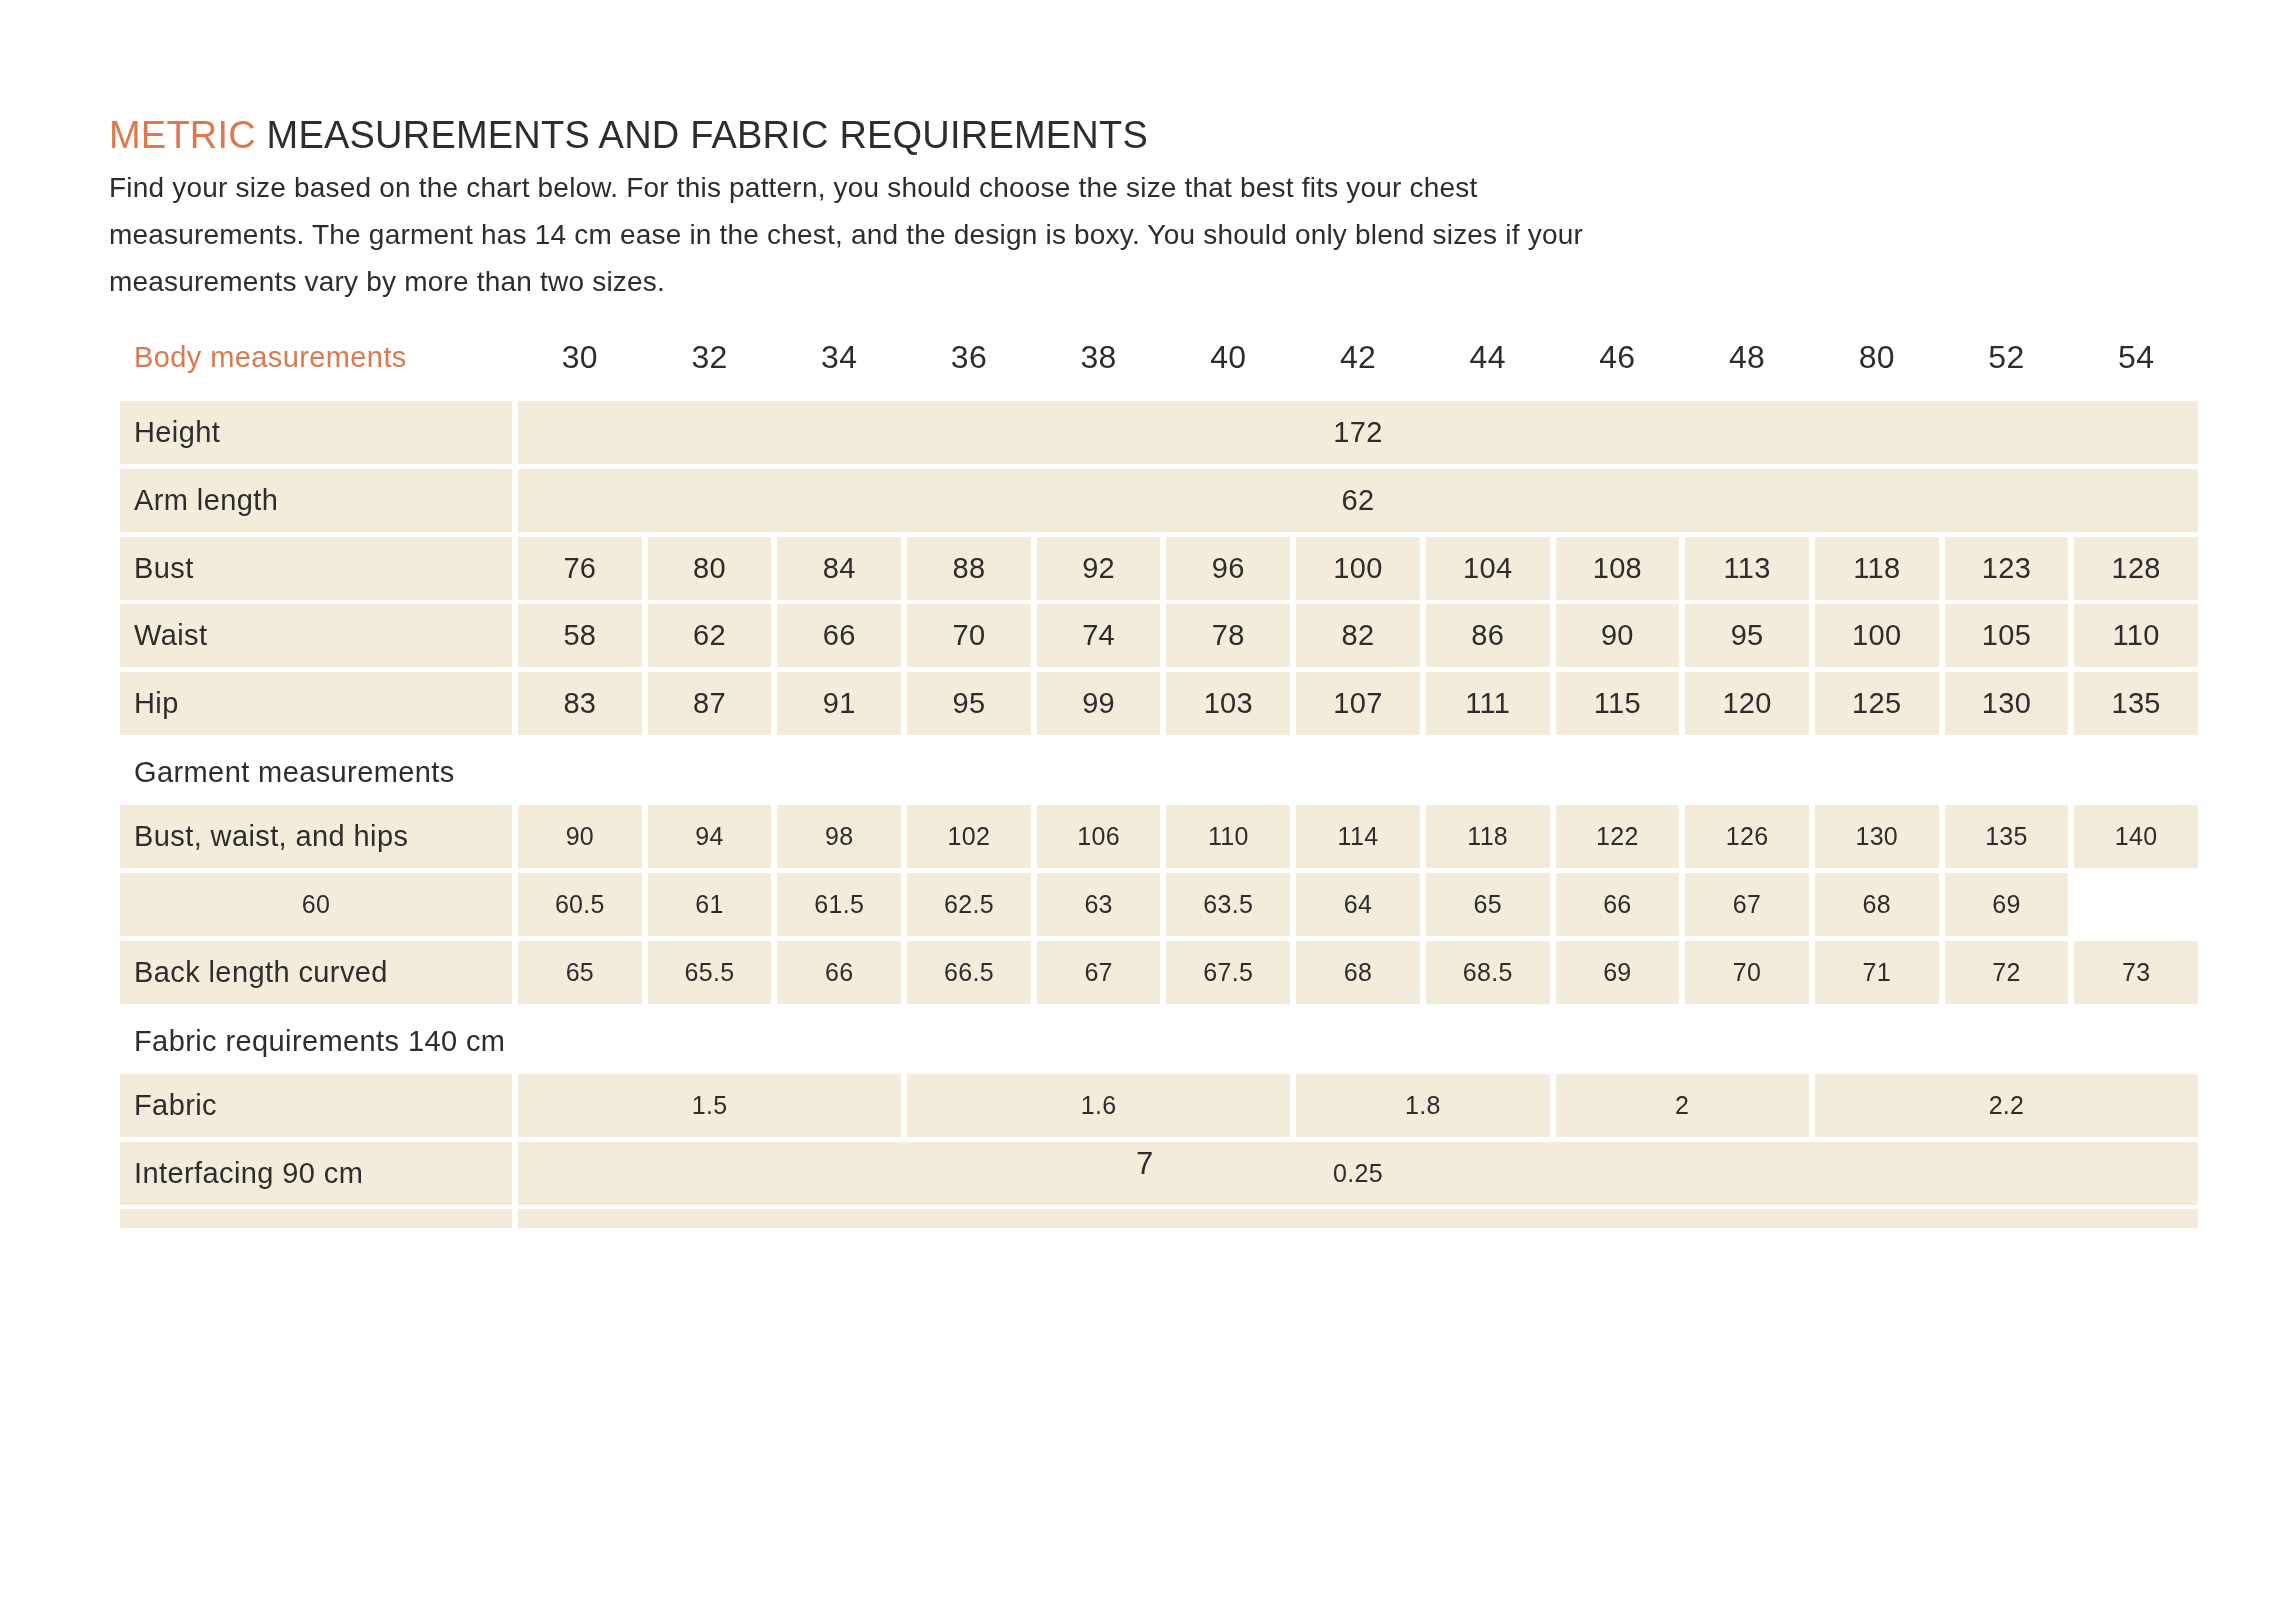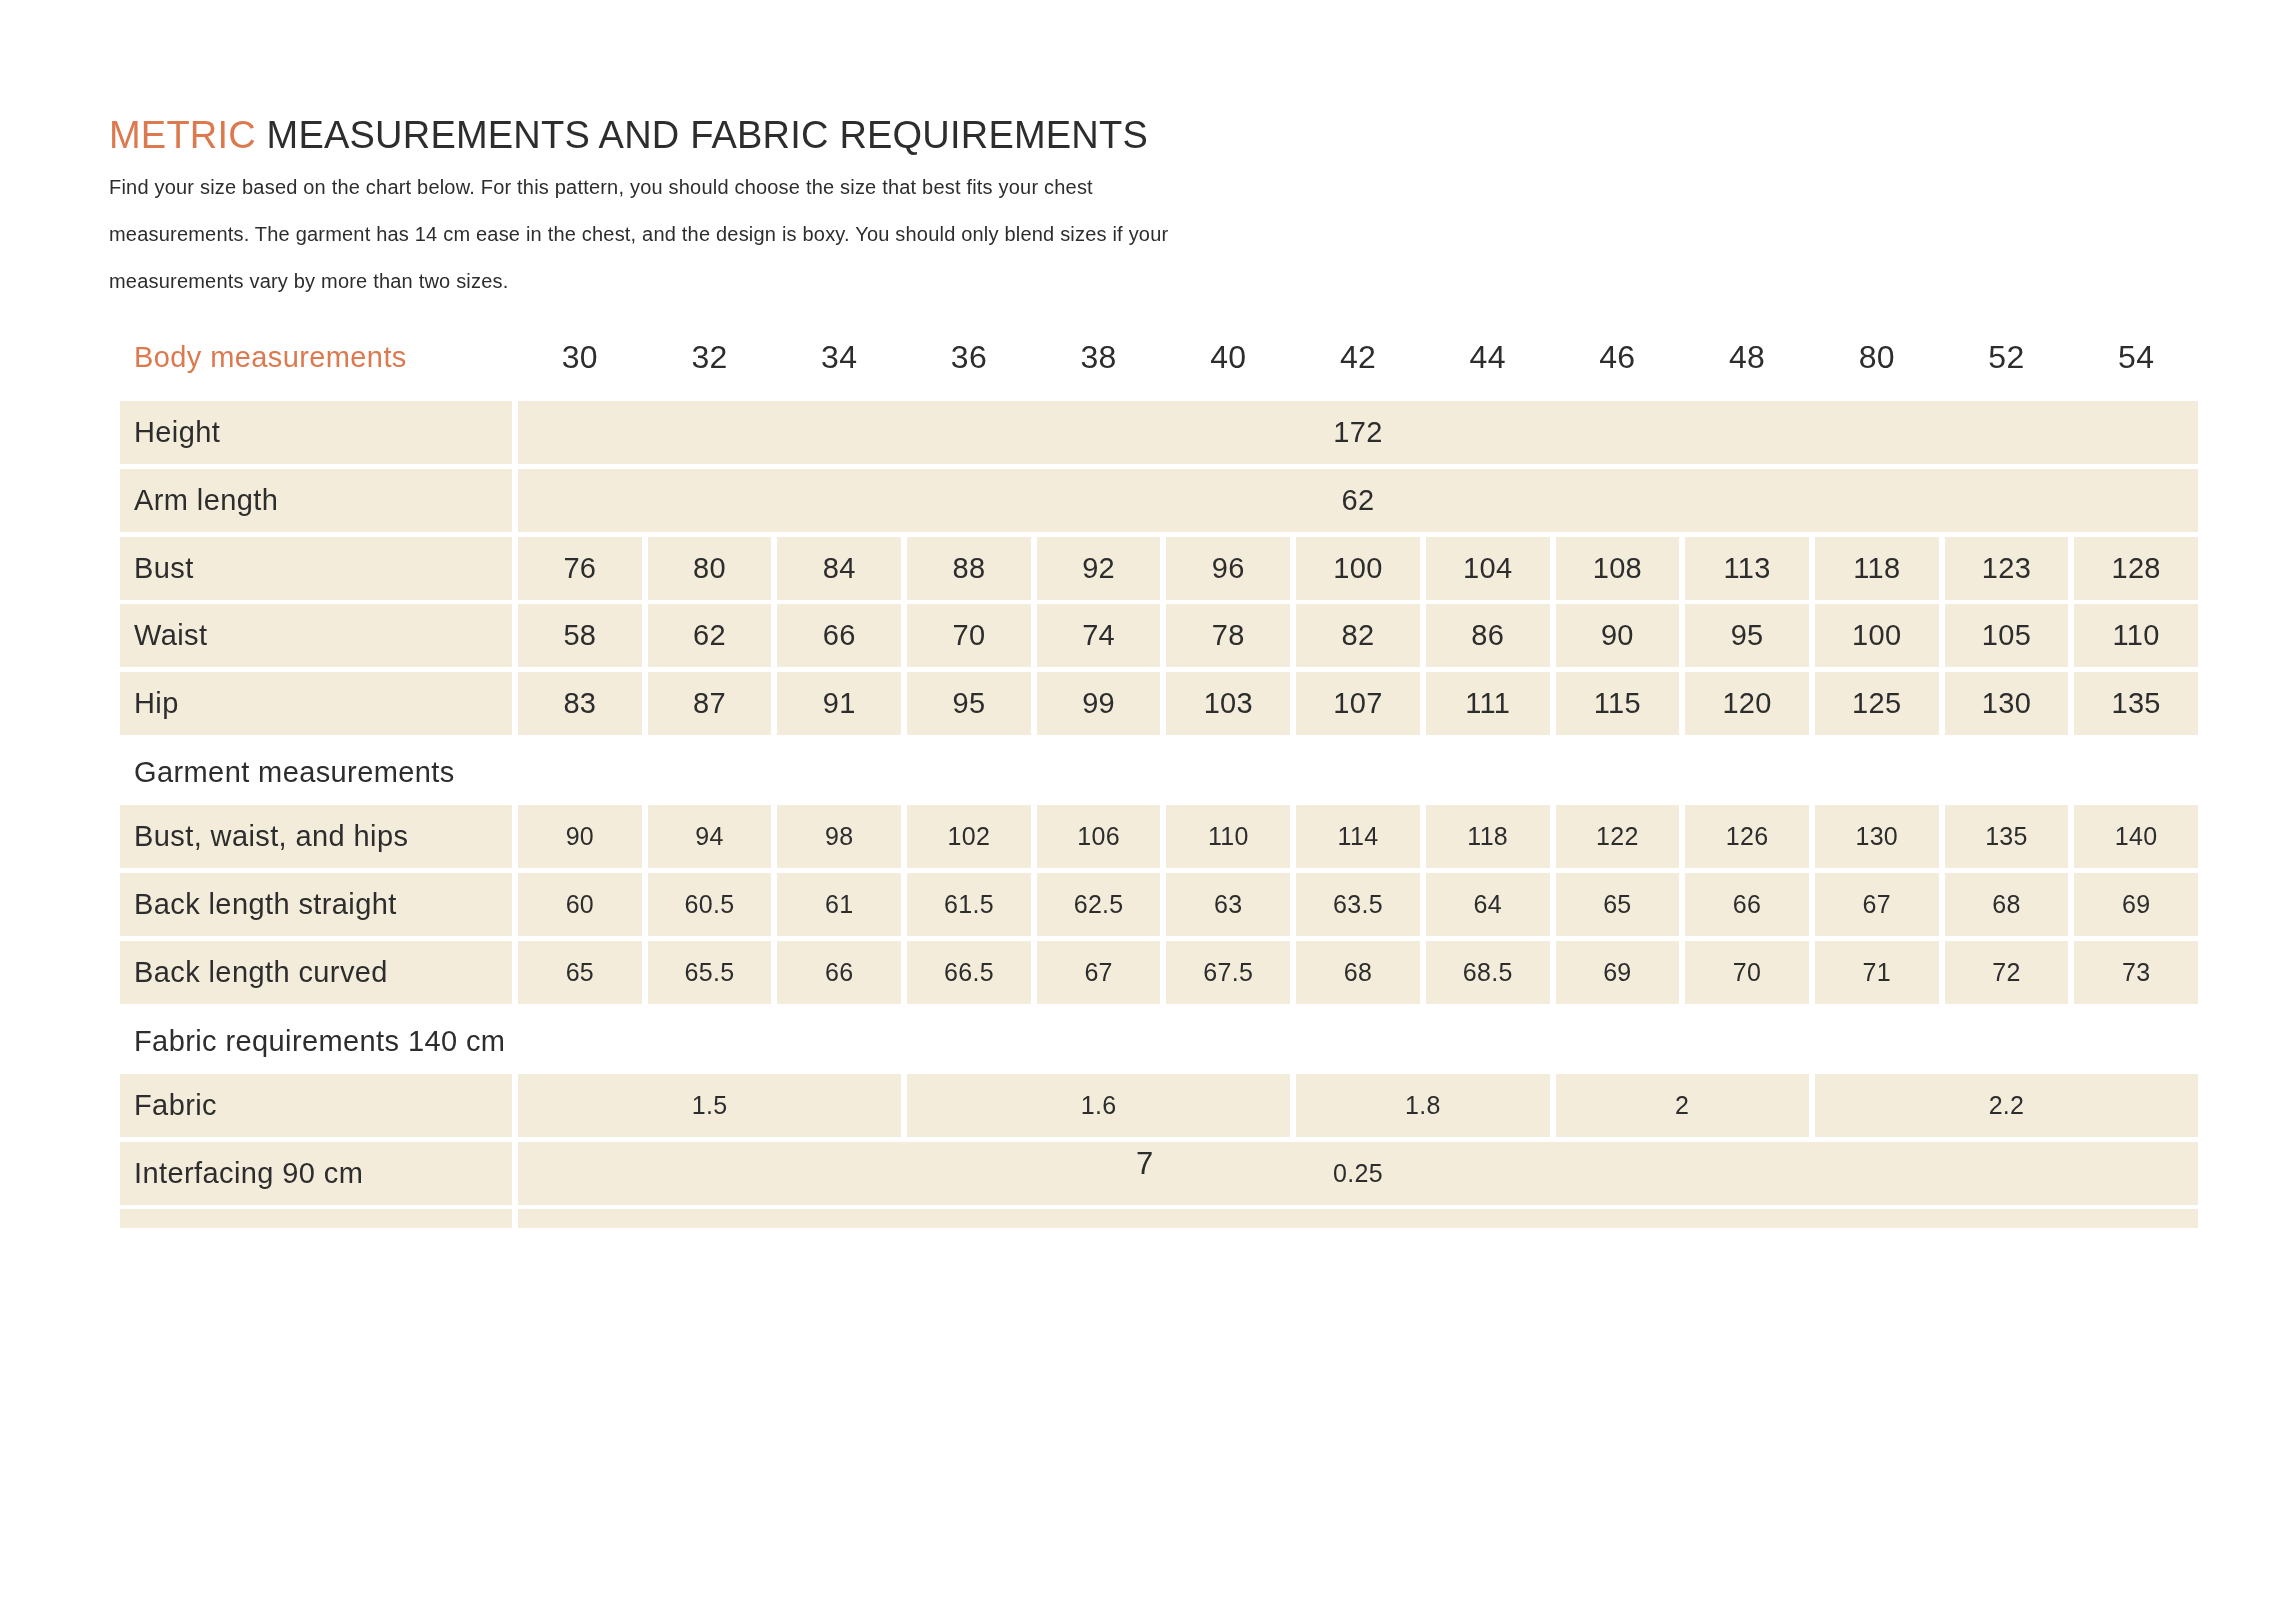--- a/index.html
+++ b/index.html
@@ -17,21 +17,21 @@
     overflow:hidden;
   }
   .content{padding:113px 90px 0 109px;}
   .title{
     font-size:38px;
     line-height:44px;
     letter-spacing:0.2px;
     white-space:nowrap;
   }
   .title .hl{color:var(--accent);}
-  .intro{margin-top:7.4px;font-size:20px;line-height:47px;letter-spacing:0.2px;}
+  .intro{margin-top:7.4px;font-size:28px;line-height:47px;letter-spacing:0.2px;}
   .table{margin-left:11px;margin-top:16.6px;width:2078px;}
   .trow{
     display:grid;
     grid-template-columns:392px repeat(13,1fr);
     column-gap:6px;
     height:63px;
     margin-bottom:4.6px;
   }
   .trow.head{height:72px;margin-bottom:7.4px;}
   .trow.head .hlabel{
@@ -170,21 +170,20 @@
             <div class="vcell sm">110</div>
             <div class="vcell sm">114</div>
             <div class="vcell sm">118</div>
             <div class="vcell sm">122</div>
             <div class="vcell sm">126</div>
             <div class="vcell sm">130</div>
             <div class="vcell sm">135</div>
             <div class="vcell sm">140</div>
           </div>
           <div class="trow">
-            <div class="lcell">Back length straight</div>
             <div class="vcell sm">60</div>
             <div class="vcell sm">60.5</div>
             <div class="vcell sm">61</div>
             <div class="vcell sm">61.5</div>
             <div class="vcell sm">62.5</div>
             <div class="vcell sm">63</div>
             <div class="vcell sm">63.5</div>
             <div class="vcell sm">64</div>
             <div class="vcell sm">65</div>
             <div class="vcell sm">66</div>

